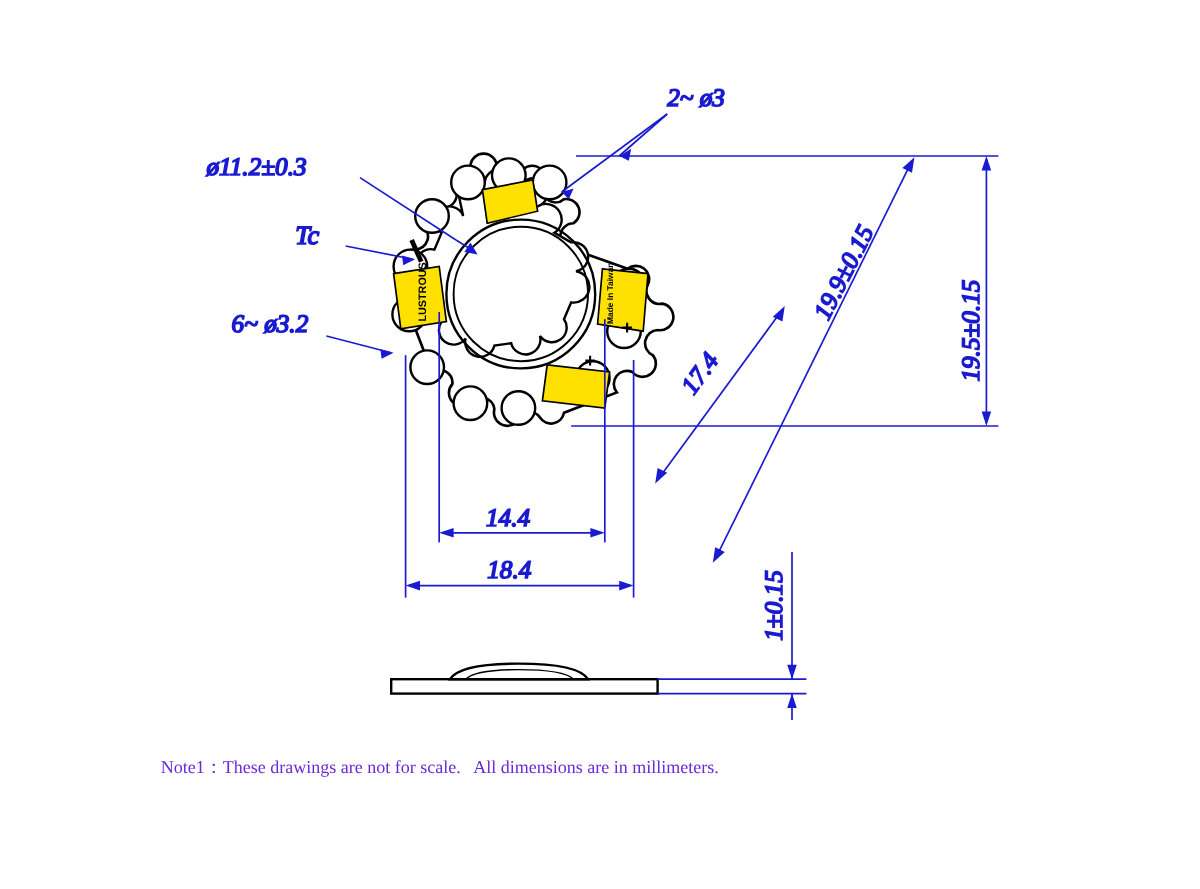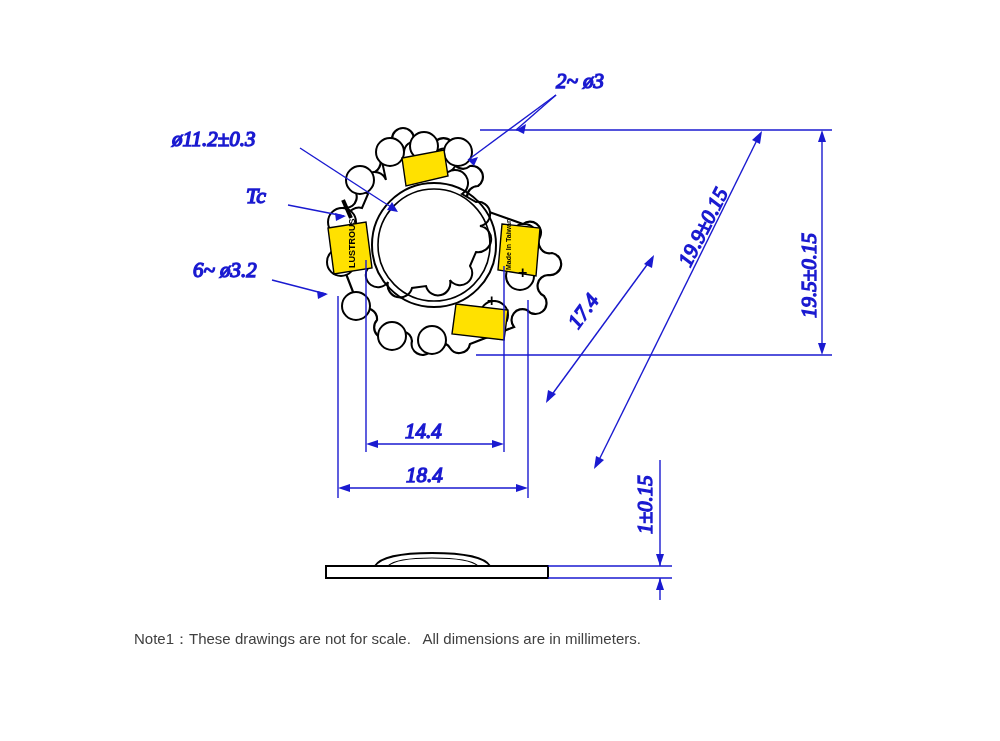--- a/index.html
+++ b/index.html
@@ -19,23 +19,23 @@
     position: absolute;
     left: 0;
     top: 0;
     width: 1000px;
     height: 741px;
   }
   .note {
     position: absolute;
     left: 134px;
     top: 630px;
-    font-family: Liberation Sans, sans-serif;
+    font-family: Liberation Serif, serif;
     font-size: 15px;
-    color: #404040;
+    color: #6d28d9;
     white-space: pre;
   }
   
   text.dim {
     font-family: "Liberation Serif", serif;
     font-style: italic;
     fill: #1a1ad0;
   }
   text.silk {
     font-family: "Liberation Sans", sans-serif;

